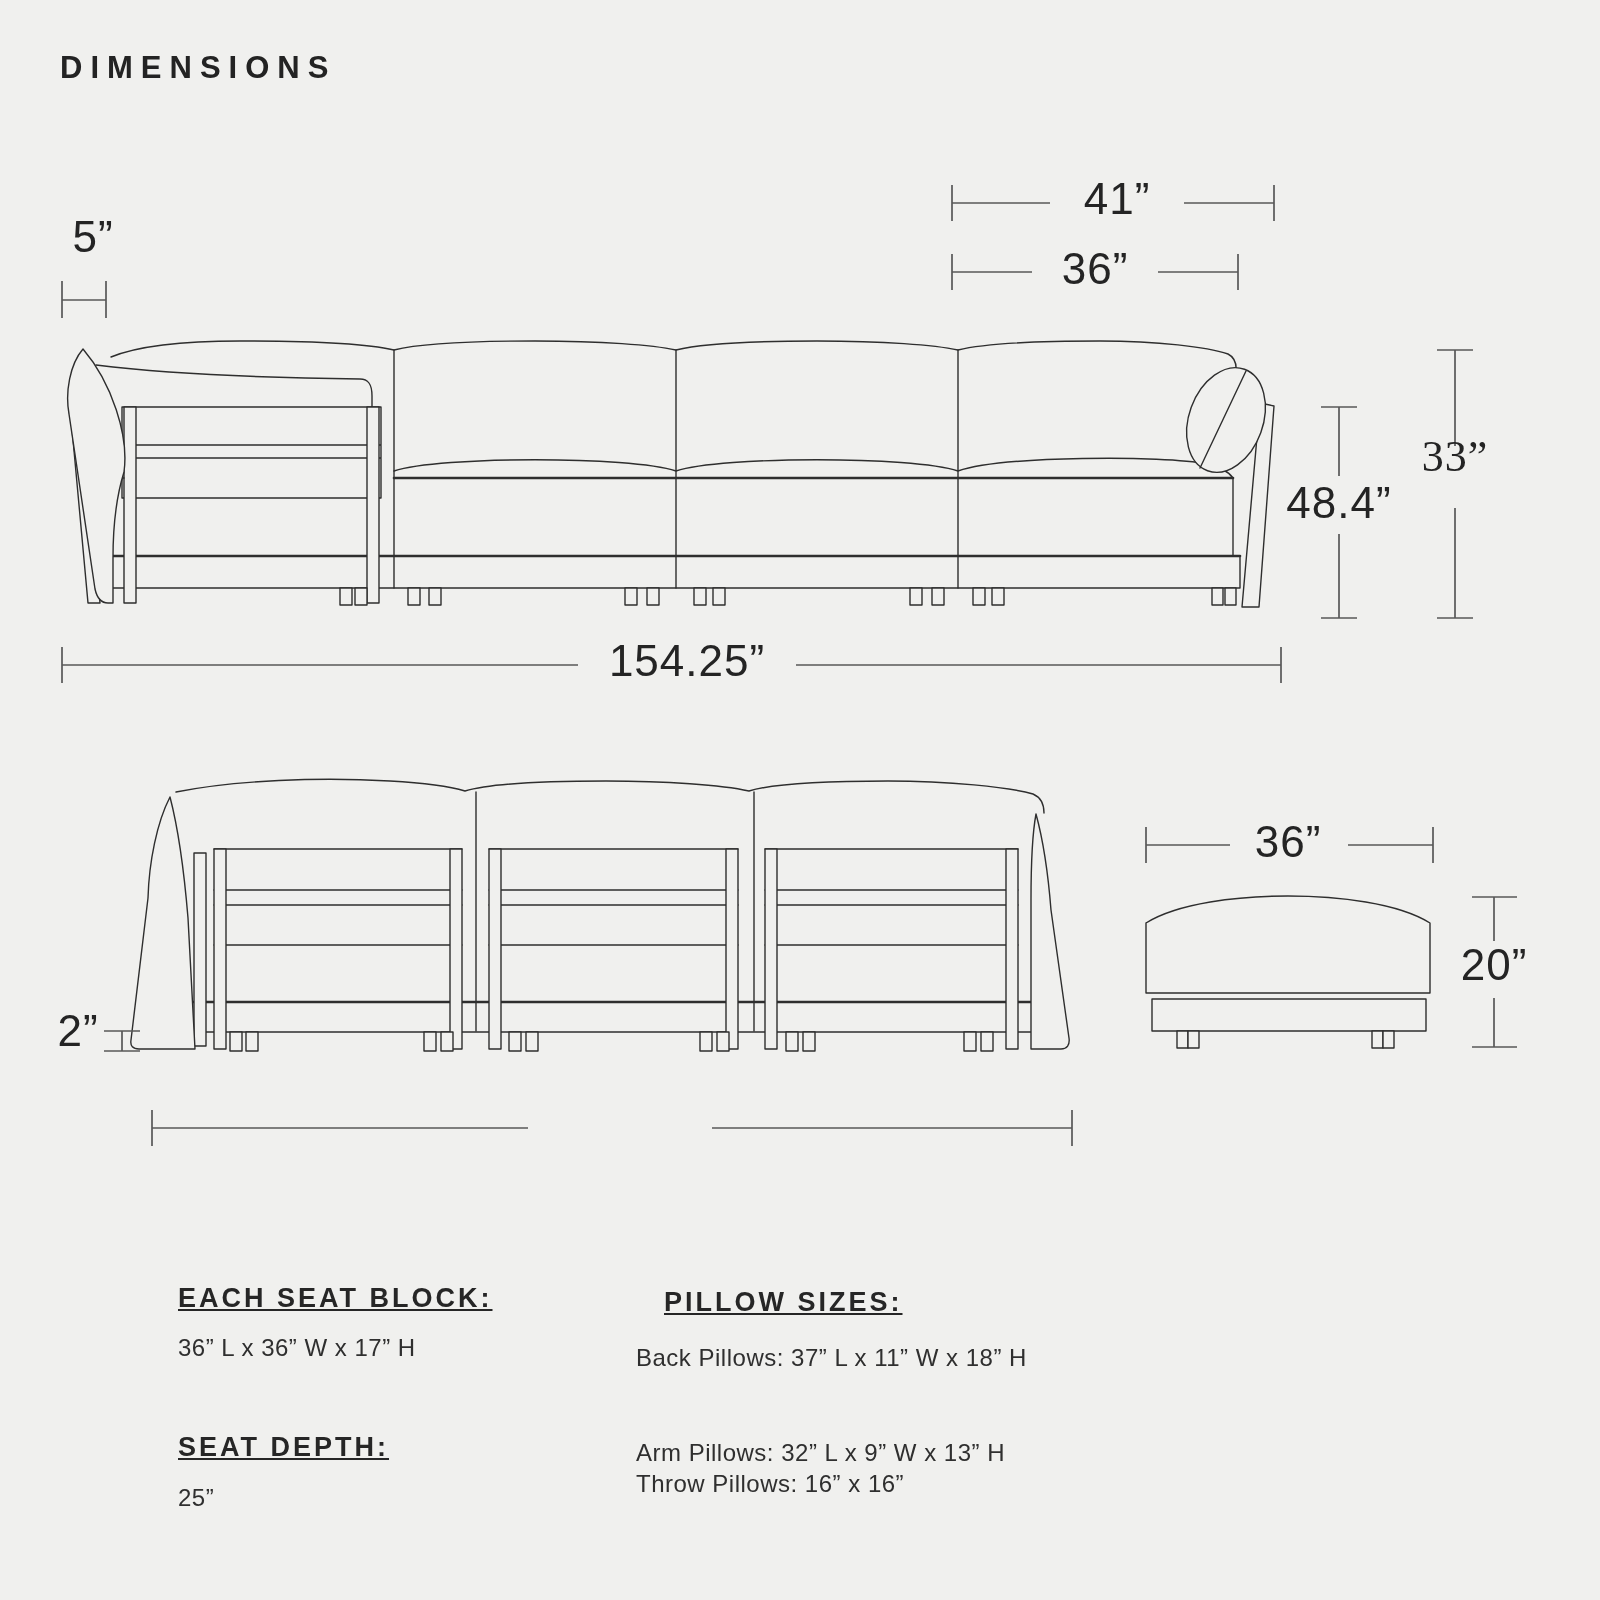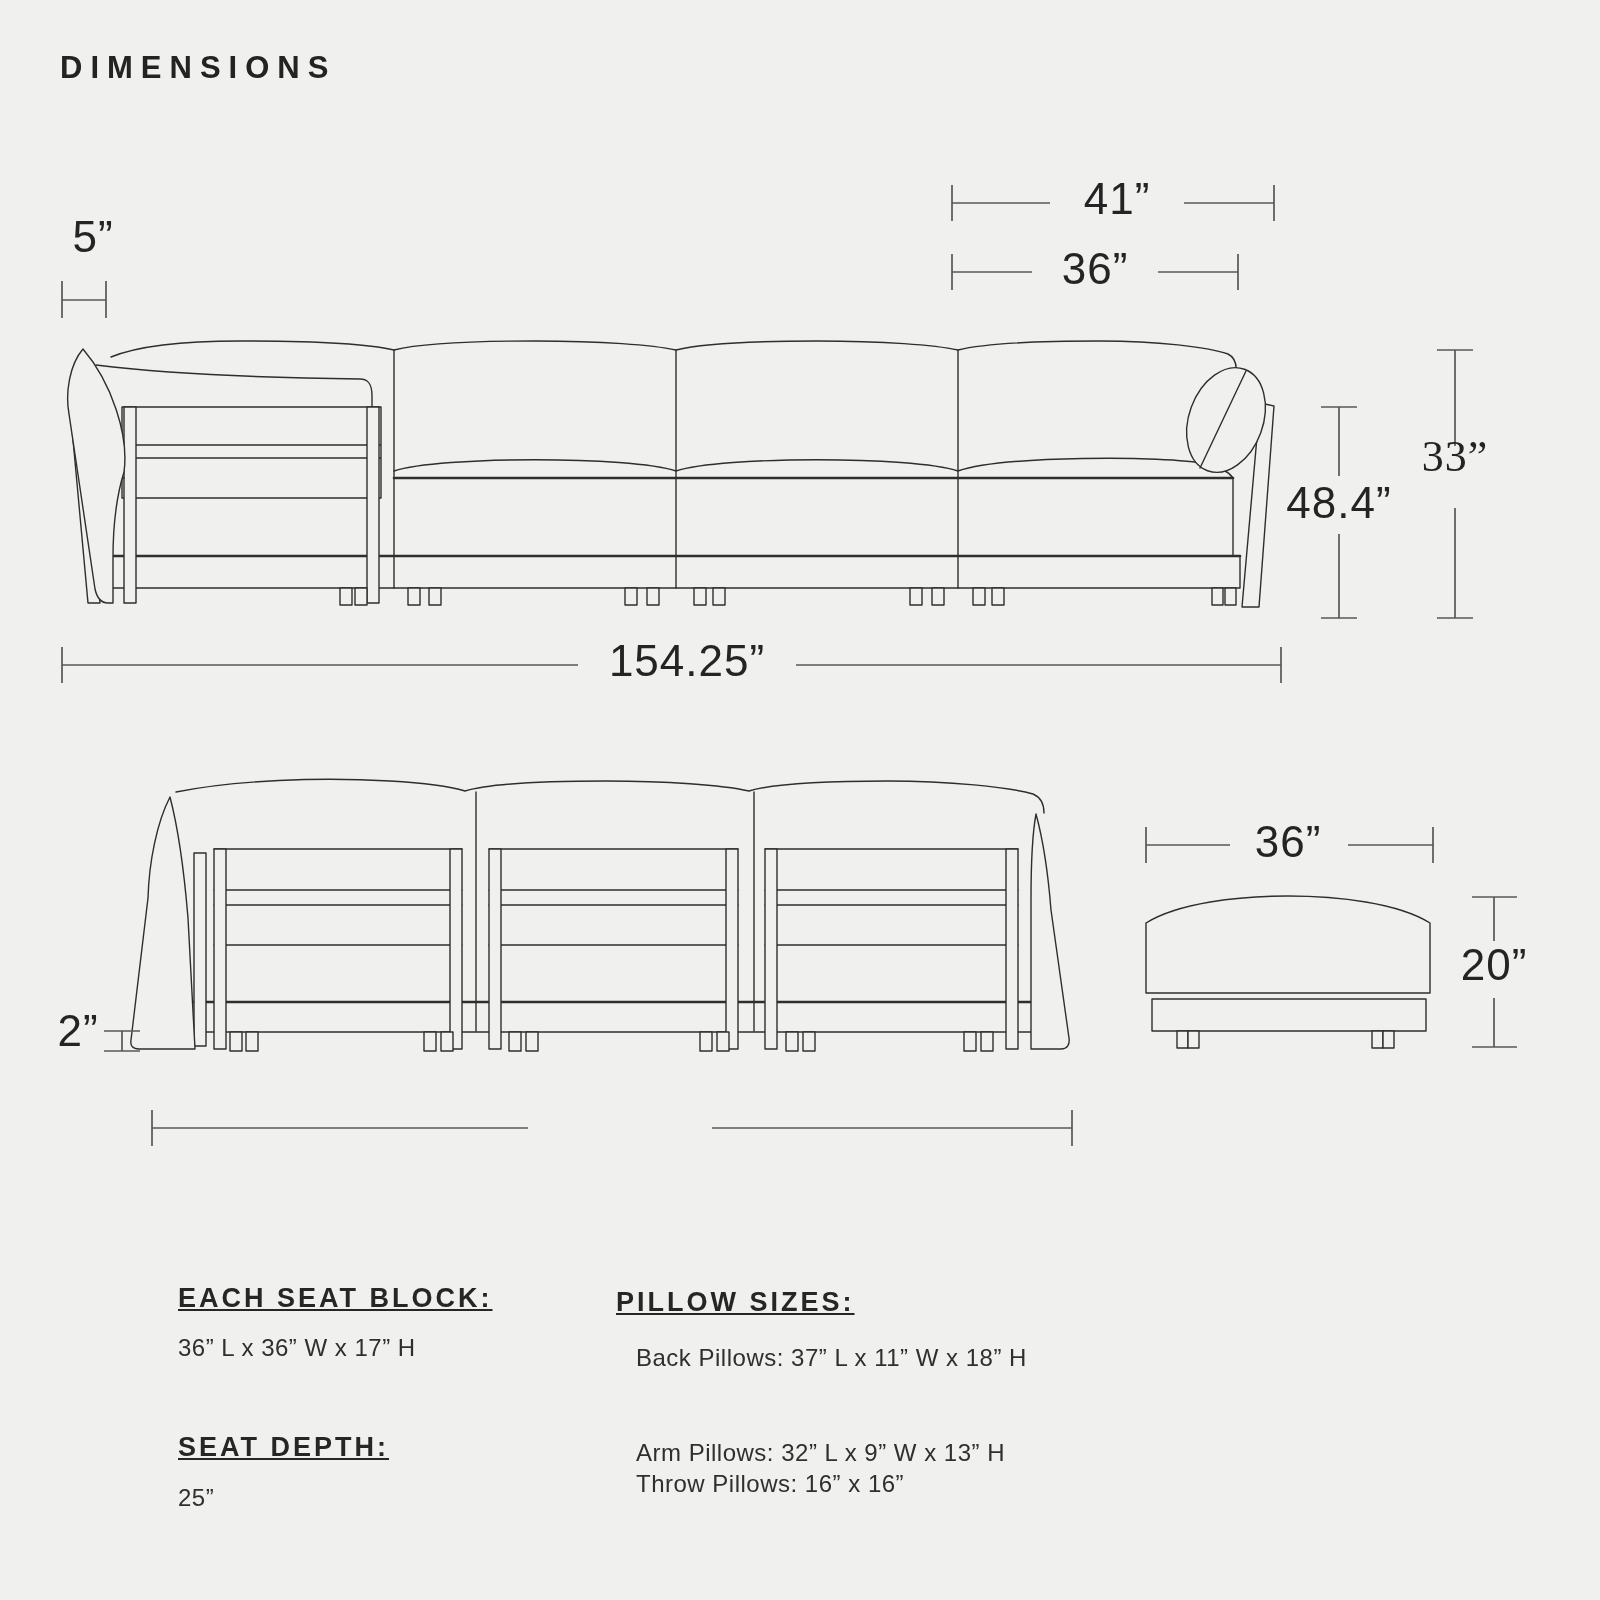--- a/index.html
+++ b/index.html
@@ -170,18 +170,18 @@
   <div class="dim-label" style="left:40px;top:1008px;width:76px;">2”</div>
   <div class="dim-label" style="left:1228px;top:819px;width:120px;">36”</div>
   <div class="dim-label" style="left:1432px;top:942px;width:124px;">20”</div>
 
   <div class="spec-heading" style="left:178px;top:1283px;">EACH SEAT BLOCK:</div>
   <div class="spec-value" style="left:178px;top:1334px;">36” L x 36” W x 17” H</div>
 
   <div class="spec-heading" style="left:178px;top:1432px;">SEAT DEPTH:</div>
   <div class="spec-value" style="left:178px;top:1484px;">25”</div>
 
-  <div class="spec-heading" style="left:616px;top:1287px;">PILLOW SIZES:</div>
+  <div class="spec-heading" style="left:664px;top:1287px;">PILLOW SIZES:</div>
   <div class="spec-value" style="left:636px;top:1344px;">Back Pillows: 37” L x 11” W x 18” H</div>
   <div class="spec-value" style="left:636px;top:1407px;margin-top:32px;">Arm Pillows: 32” L x 9” W x 13” H</div>
   <div class="spec-value" style="left:636px;top:1470px;">Throw Pillows: 16” x 16”</div>
 
 </div>
 
 </body></html>

